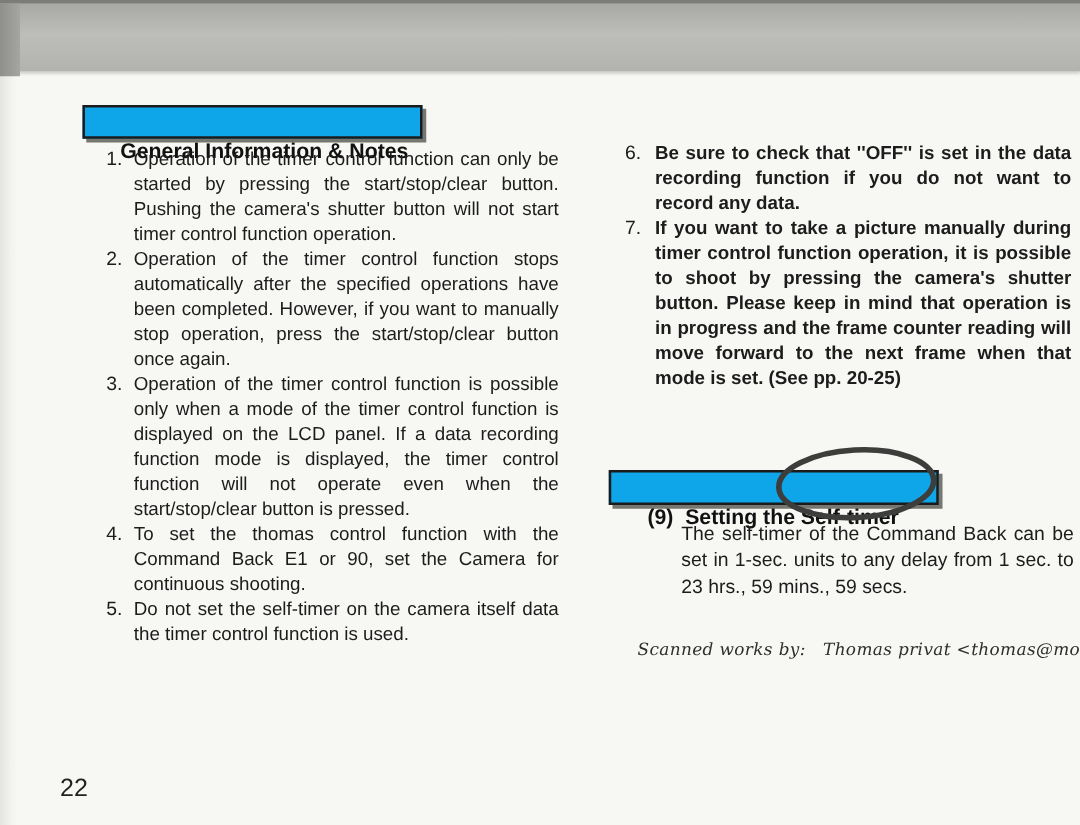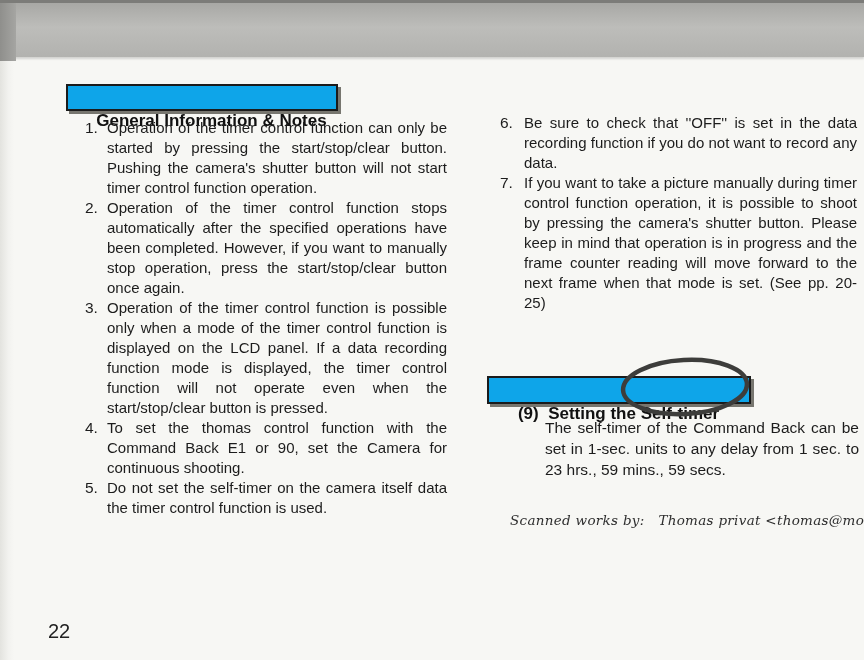--- a/index.html
+++ b/index.html
@@ -62,21 +62,21 @@
   .item{position:relative;margin:0;}
   .item .num{
     position:absolute;left:0;top:0;
     font-size:15.5px;line-height:20px;
   }
   .item .txt{
     margin:0;padding-left:22px;
     font-size:15px;line-height:20px;
     text-align:justify;
   }
-  .col-right .item .txt{padding-left:24px;}
+  .col-right .item .txt{padding-left:24px;font-weight:bold;}
   
   .st-body{
     position:absolute;left:545px;top:417px;width:314px;margin:0;
     font-size:15.5px;line-height:21px;text-align:justify;
   }
   
   .circle-svg{
     position:absolute;left:615px;top:354px;width:140px;height:66px;
     pointer-events:none;
   }

